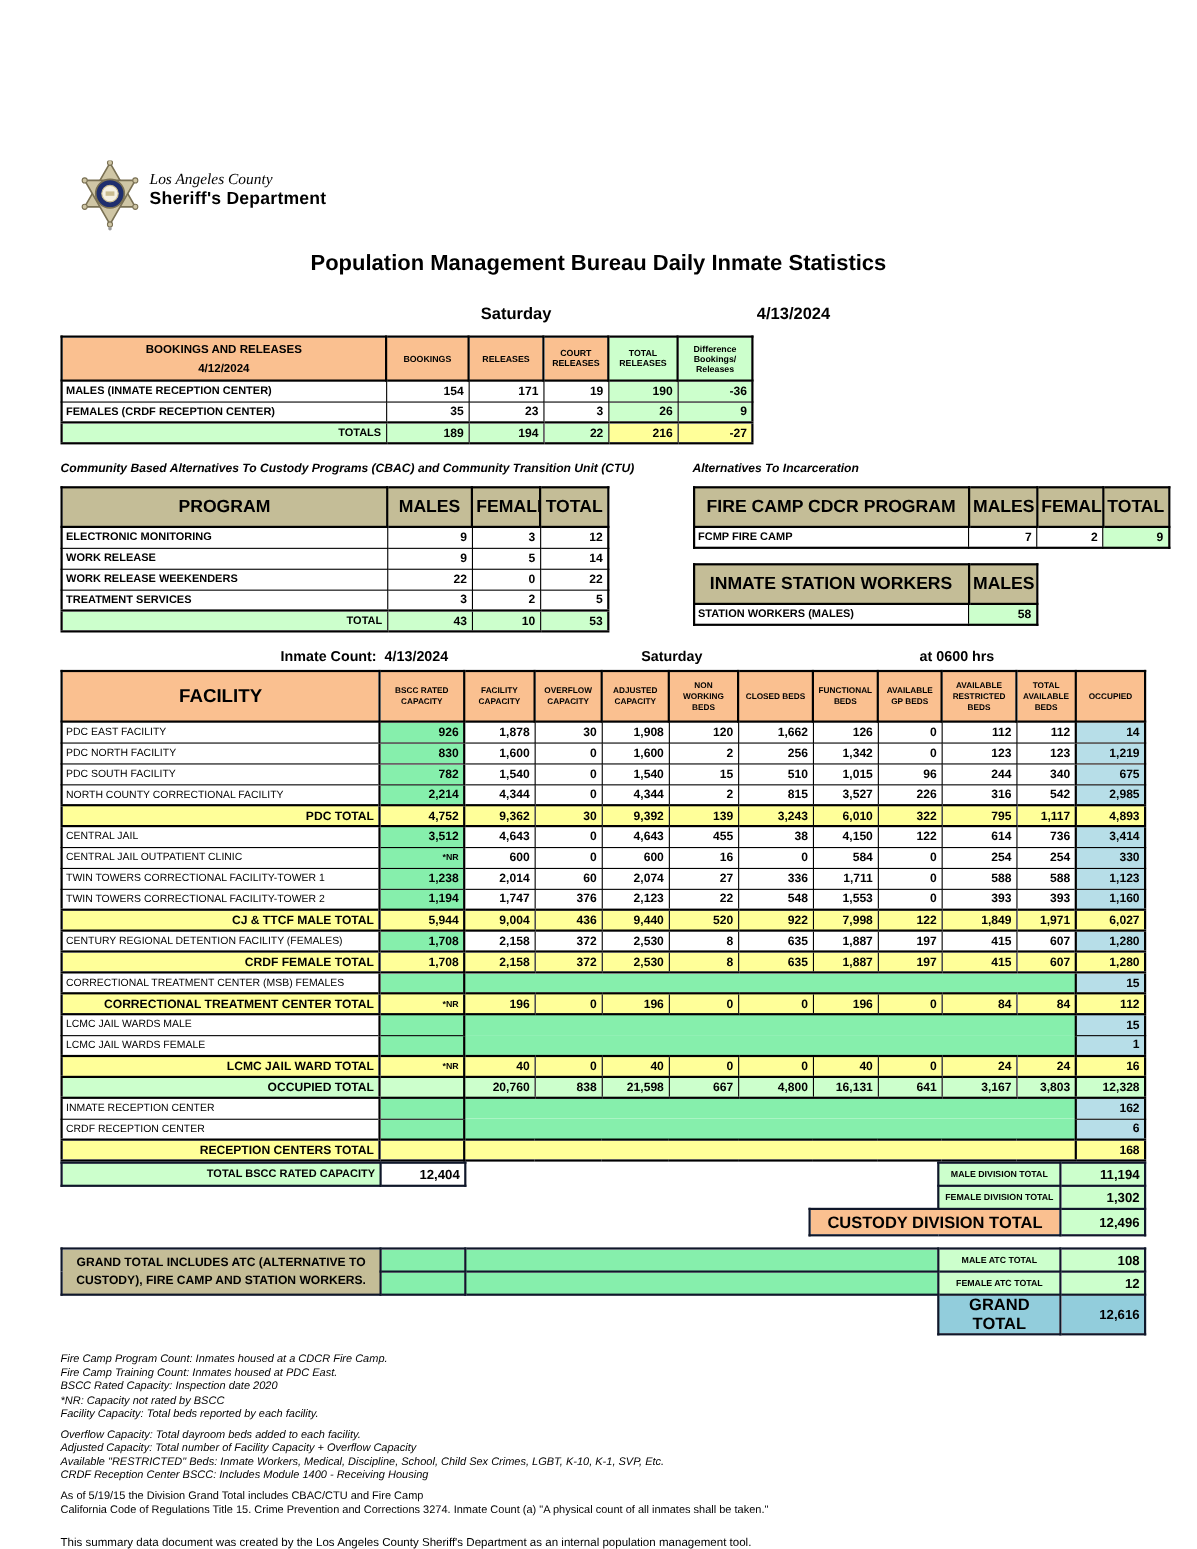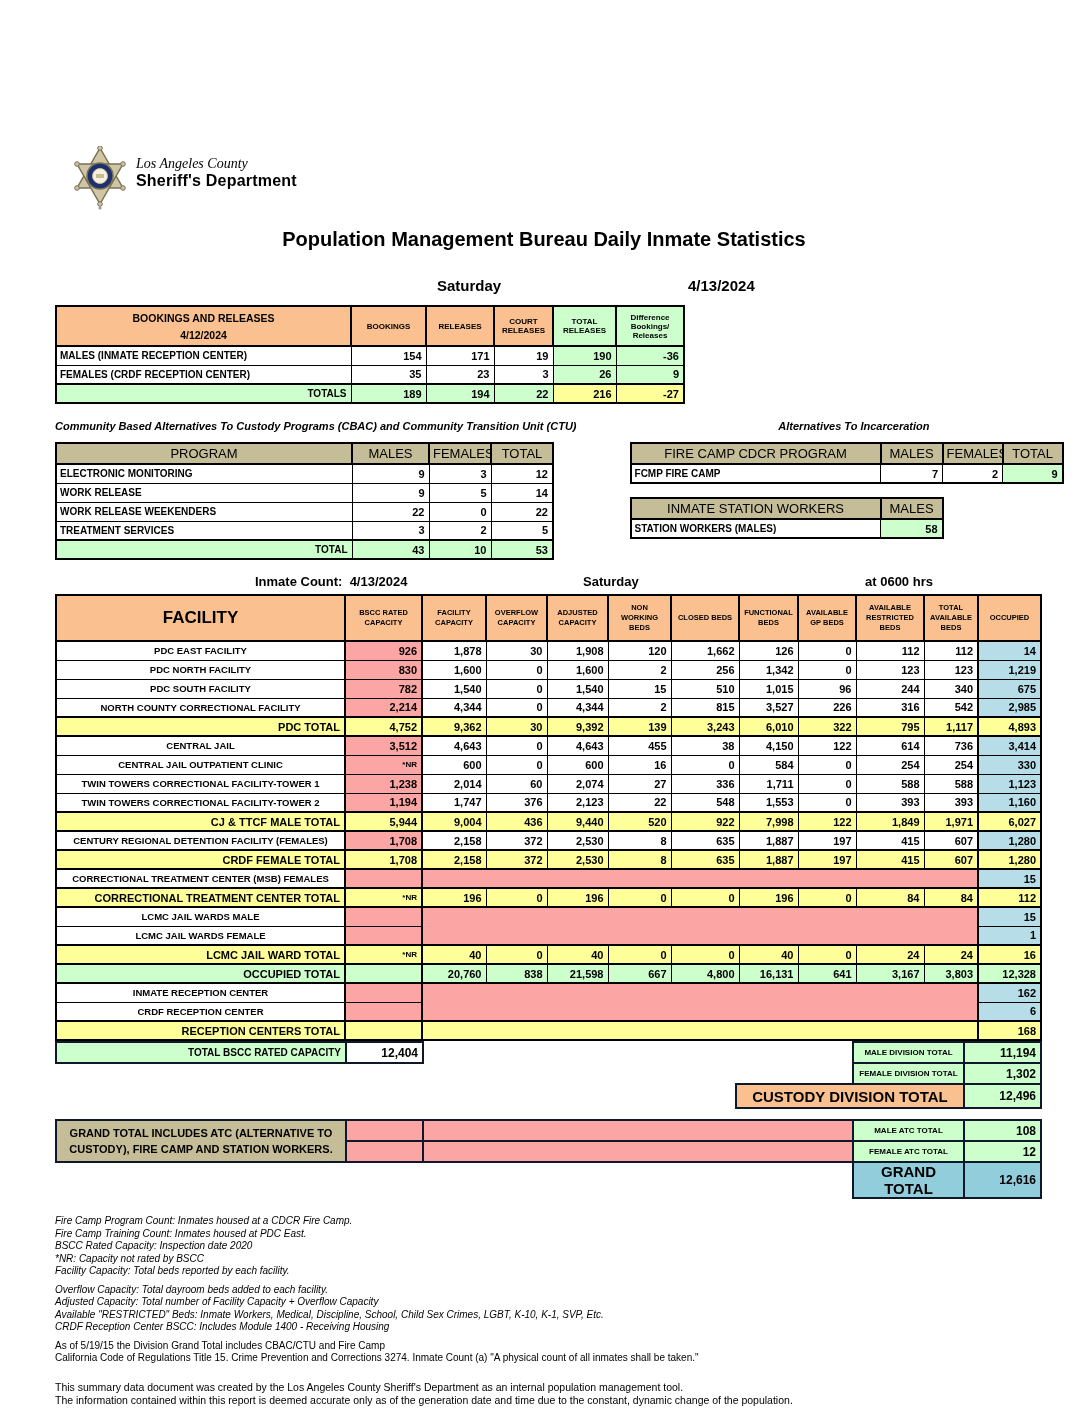--- a/index.html
+++ b/index.html
@@ -16,56 +16,56 @@
   
   .doc-title { margin-top:16px; text-align:center; font-size:20px; font-weight:bold; }
   .daydate { position:relative; height:22px; margin-top:26px; font-size:15px; font-weight:bold; }
   .daydate .day  { position:absolute; left:437px; }
   .daydate .date { position:absolute; left:688px; }
 
   
   table { border-collapse:collapse; table-layout:fixed; border:2px solid #000; }
   td, th { border:1px solid #000; padding:0 3px; overflow:hidden; white-space:normal; }
   .bg-orange{background:#FAC090;} .bg-green{background:#CCFFCC;} .bg-yellow{background:#FFFF99;}
-  .bg-tan{background:#C4BD97;}   .bg-gray{background:#fca5a5;}  .bg-blue{background:#B7DEE8;}
+  .bg-tan{background:#C4BD97;}   .bg-gray{background:#86efac;}  .bg-blue{background:#B7DEE8;}
   .bg-teal{background:#92CDDC;}
   .num   { font-size:11px; font-weight:bold; text-align:right; padding-right:4px; }
   .lbl   { font-size:10px; font-weight:bold; text-align:left; }
   .lbl-r { font-size:10px; font-weight:bold; text-align:right; padding-right:4px; }
   .trow td { border-top:2px solid #000; border-bottom:2px solid #000; }
 
   
   .bookings-wrap { margin:6px 0 0 55px; }
   .bookings { width:628px; }
   .bookings th { font-size:8px; font-weight:bold; height:40px; border-width:2px; }
   .bookings .main-hdr div { font-size:10.5px; }
   .bookings .main-hdr div + div { margin-top:5px; }
   .bookings td { height:19px; }
 
   
   .two-col { display:flex; margin:16px 0 0 55px; align-items:flex-start; }
   .sec-title { font-style:italic; font-weight:bold; font-size:11px; margin-bottom:10px; }
   .cbac { width:497px; }
-  .cbac th, .fire th, .station th { font-size:13px; font-weight:normal; height:21px; border-width:2px; }
+  .cbac th, .fire th, .station th { font-size:16px; font-weight:bold; height:36px; border-width:2px; }
   .cbac td, .fire td, .station td { height:19px; }
   .right-col { margin-left:53px; width:432px; }
-  .right-col .sec-title { text-align:right; width:300px; }
+  .right-col .sec-title { text-align:left; width:300px; }
   .fire { width:432px; }
   .station { width:312px; margin-top:13px; }
 
   
   .inmate-line { position:relative; height:20px; margin-top:14px; font-size:13px; font-weight:bold; }
   .inmate-line .a { position:absolute; left:255px; }
   .inmate-line .b { position:absolute; left:583px; }
-  .inmate-line .c { position:absolute; left:865px; }
+  .inmate-line .c { position:absolute; left:836px; }
   .facility { margin-left:55px; width:985px; }
   .facility th { background:#FAC090; font-size:7.5px; font-weight:bold; line-height:1.3; height:46px; border-width:2px; }
   .facility th.fac-hdr { font-size:17px; }
   .facility td { height:19px; }
-  .flbl   { font-size:9.5px; font-weight:bold; text-align:center;margin-left:13px; }
+  .flbl   { font-size:9.5px; font-weight:normal; text-align:left;margin-left:13px; }
   .flbl-r { font-size:11px; font-weight:bold; text-align:right; padding-right:4px; }
   td.bscc { border-left:2px solid #000; border-right:2px solid #000; }
   td.occ  { border-left:2px solid #000; }
   .merge-top { border-bottom:none; }
   .merge-bottom { border-top:none; }
   .nr { font-size:8px;margin-left:21px; }
 
   
   .strip { margin-left:55px; border:none; }
   .strip td { border:none; height:21px; }

